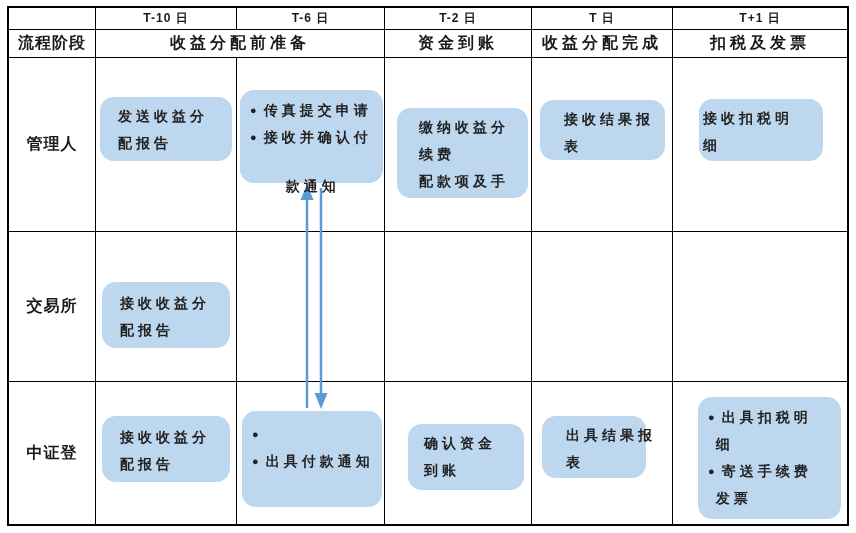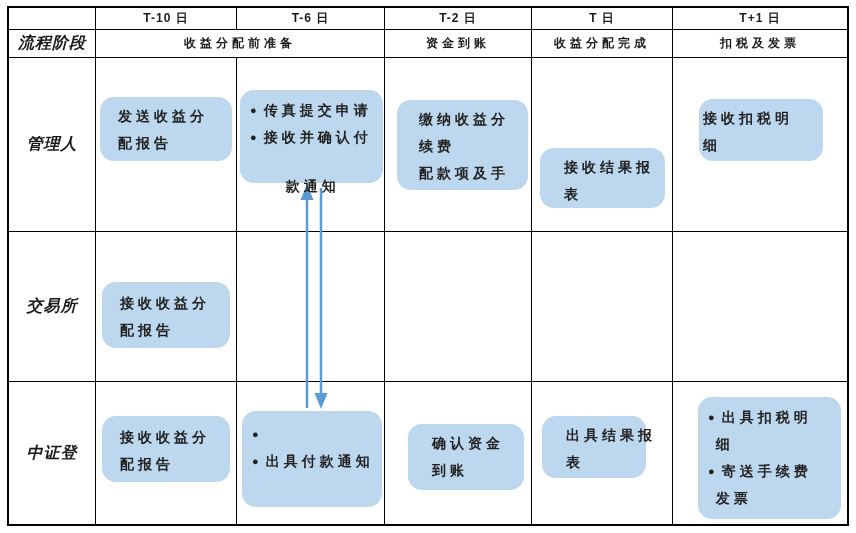--- a/index.html
+++ b/index.html
@@ -25,40 +25,40 @@
   .cell{
     border-right:1px solid var(--border);
     border-bottom:1px solid var(--border);
     display:flex;align-items:center;justify-content:center;
     box-sizing:border-box;overflow:hidden;
   }
   .lastc{border-right:none;}
   .lastr{border-bottom:none;}
   .span2{grid-column:span 2;}
   .day{font-weight:bold;font-size:12px;letter-spacing:1px;}
-  .stage{font-weight:bold;font-size:12px;letter-spacing:4px;text-align:right;}
-  .rowlabel{font-weight:bold;font-size:16px;letter-spacing:1px;font-style:italic;}
+  .stage{font-weight:bold;font-size:16px;letter-spacing:4px;text-align:right;}
+  .rowlabel{font-weight:bold;font-size:16px;letter-spacing:1px;}
   
   .arrows{position:absolute;left:0;top:0;pointer-events:none;}
   
   .box{
     position:absolute;background:var(--box-fill);border-radius:14px;
     box-sizing:border-box;font-size:14px;line-height:27px;letter-spacing:4px;
     color:#222;padding:6px 6px 4px 18px;
   }
   .box .ln{display:block;white-space:nowrap;font-weight:bold;}
   .bx-mgr-t10{left:100px;top:97px;width:132px;height:64px;}
   .bx-mgr-t6{left:240px;top:90px;width:143px;height:93px;padding:7px 4px 4px 10px;}
-  .bx-mgr-t2{left:397px;top:100px;width:131px;height:90px;padding-left:22px;}
-  .bx-mgr-t{left:540px;top:100px;width:125px;height:60px;padding-left:24px;margin-top:48px;}
+  .bx-mgr-t2{left:397px;top:108px;width:131px;height:90px;padding-left:22px;}
+  .bx-mgr-t{left:540px;top:100px;width:125px;height:60px;padding-left:24px;}
   .bx-mgr-t1{left:699px;top:99px;width:124px;height:62px;padding-left:4px;}
   .bx-exch-t10{left:102px;top:282px;width:128px;height:66px;padding-top:8px;}
   .bx-csdc-t10{left:102px;top:416px;width:128px;height:66px;padding-top:8px;}
   .bx-csdc-t6{left:242px;top:411px;width:140px;height:96px;padding:10px 4px 4px 10px;}
-  .bx-csdc-t2{left:408px;top:424px;width:116px;height:66px;padding-left:24px;}
+  .bx-csdc-t2{left:408px;top:424px;width:116px;height:66px;padding-left:16px;}
   .bx-csdc-t{left:542px;top:416px;width:104px;height:62px;padding-left:24px;}
   .bx-csdc-t1{left:698px;top:397px;width:143px;height:122px;padding:7px 4px 4px 10px;}
   
   .bi{display:flex;align-items:flex-start;}
   .bu{flex:0 0 auto;font-size:11px;line-height:27px;margin-right:7px;letter-spacing:0;}
   .bt{flex:1 1 auto;}
   .bx-mgr-t6 .bt .ln + .ln{margin-left:22px;margin-top:22px;}
   .bx-csdc-t1 .bt .ln + .ln{margin-left:-6px;}
 </style>
 </head>

